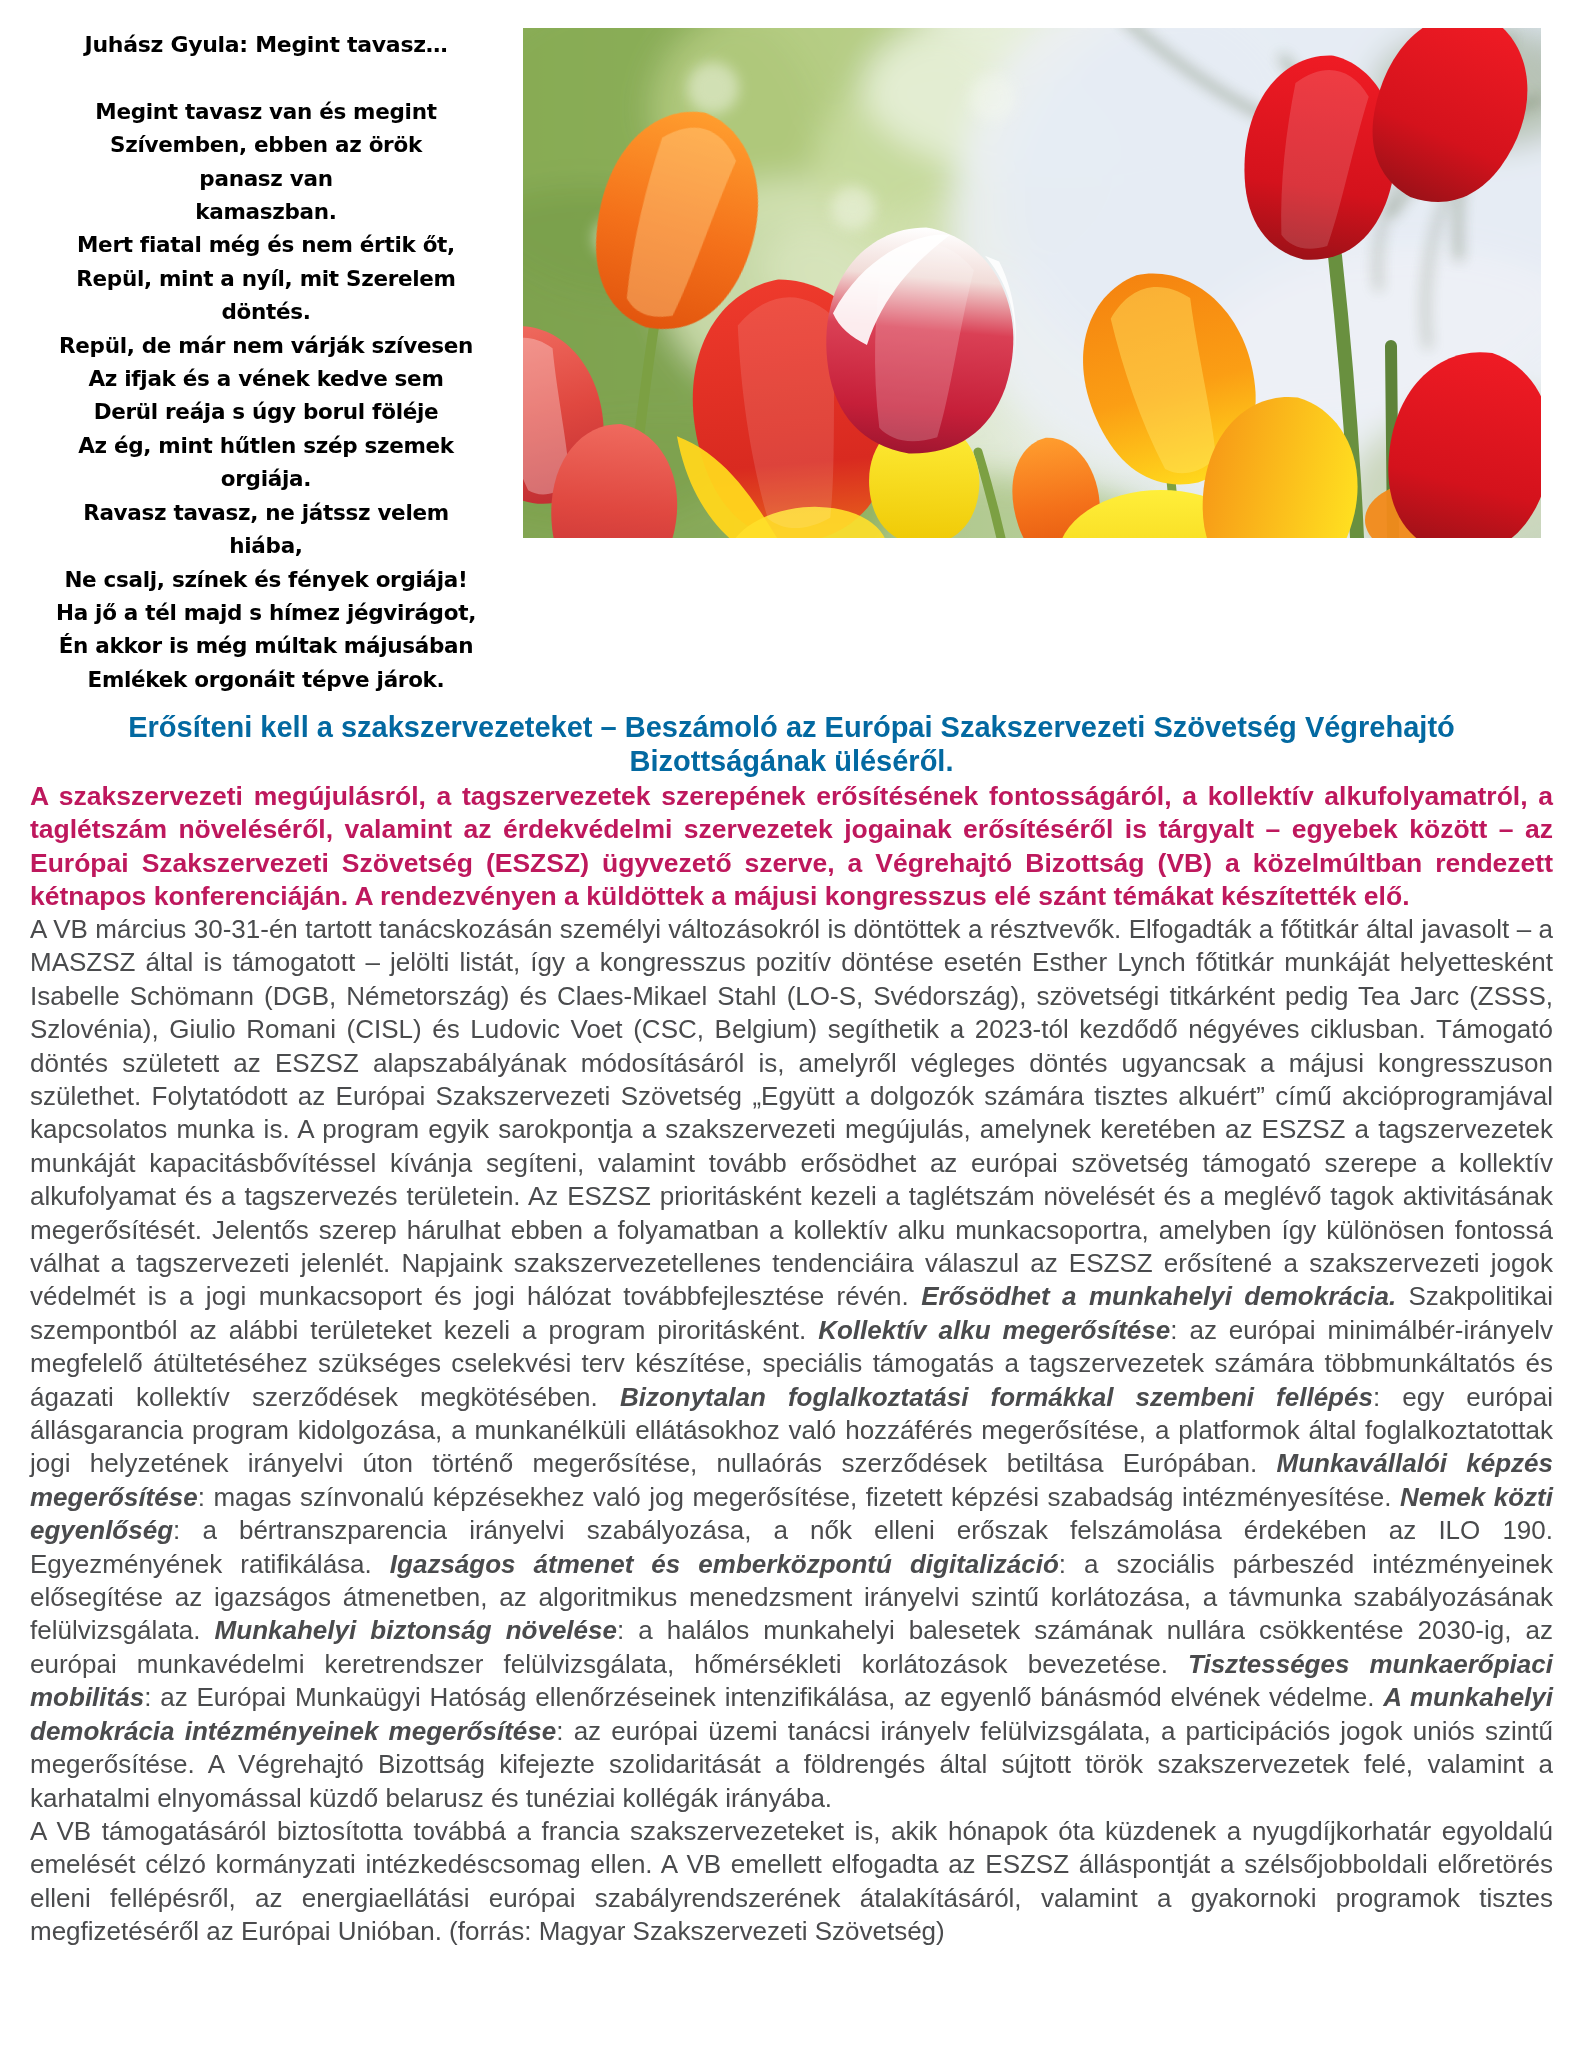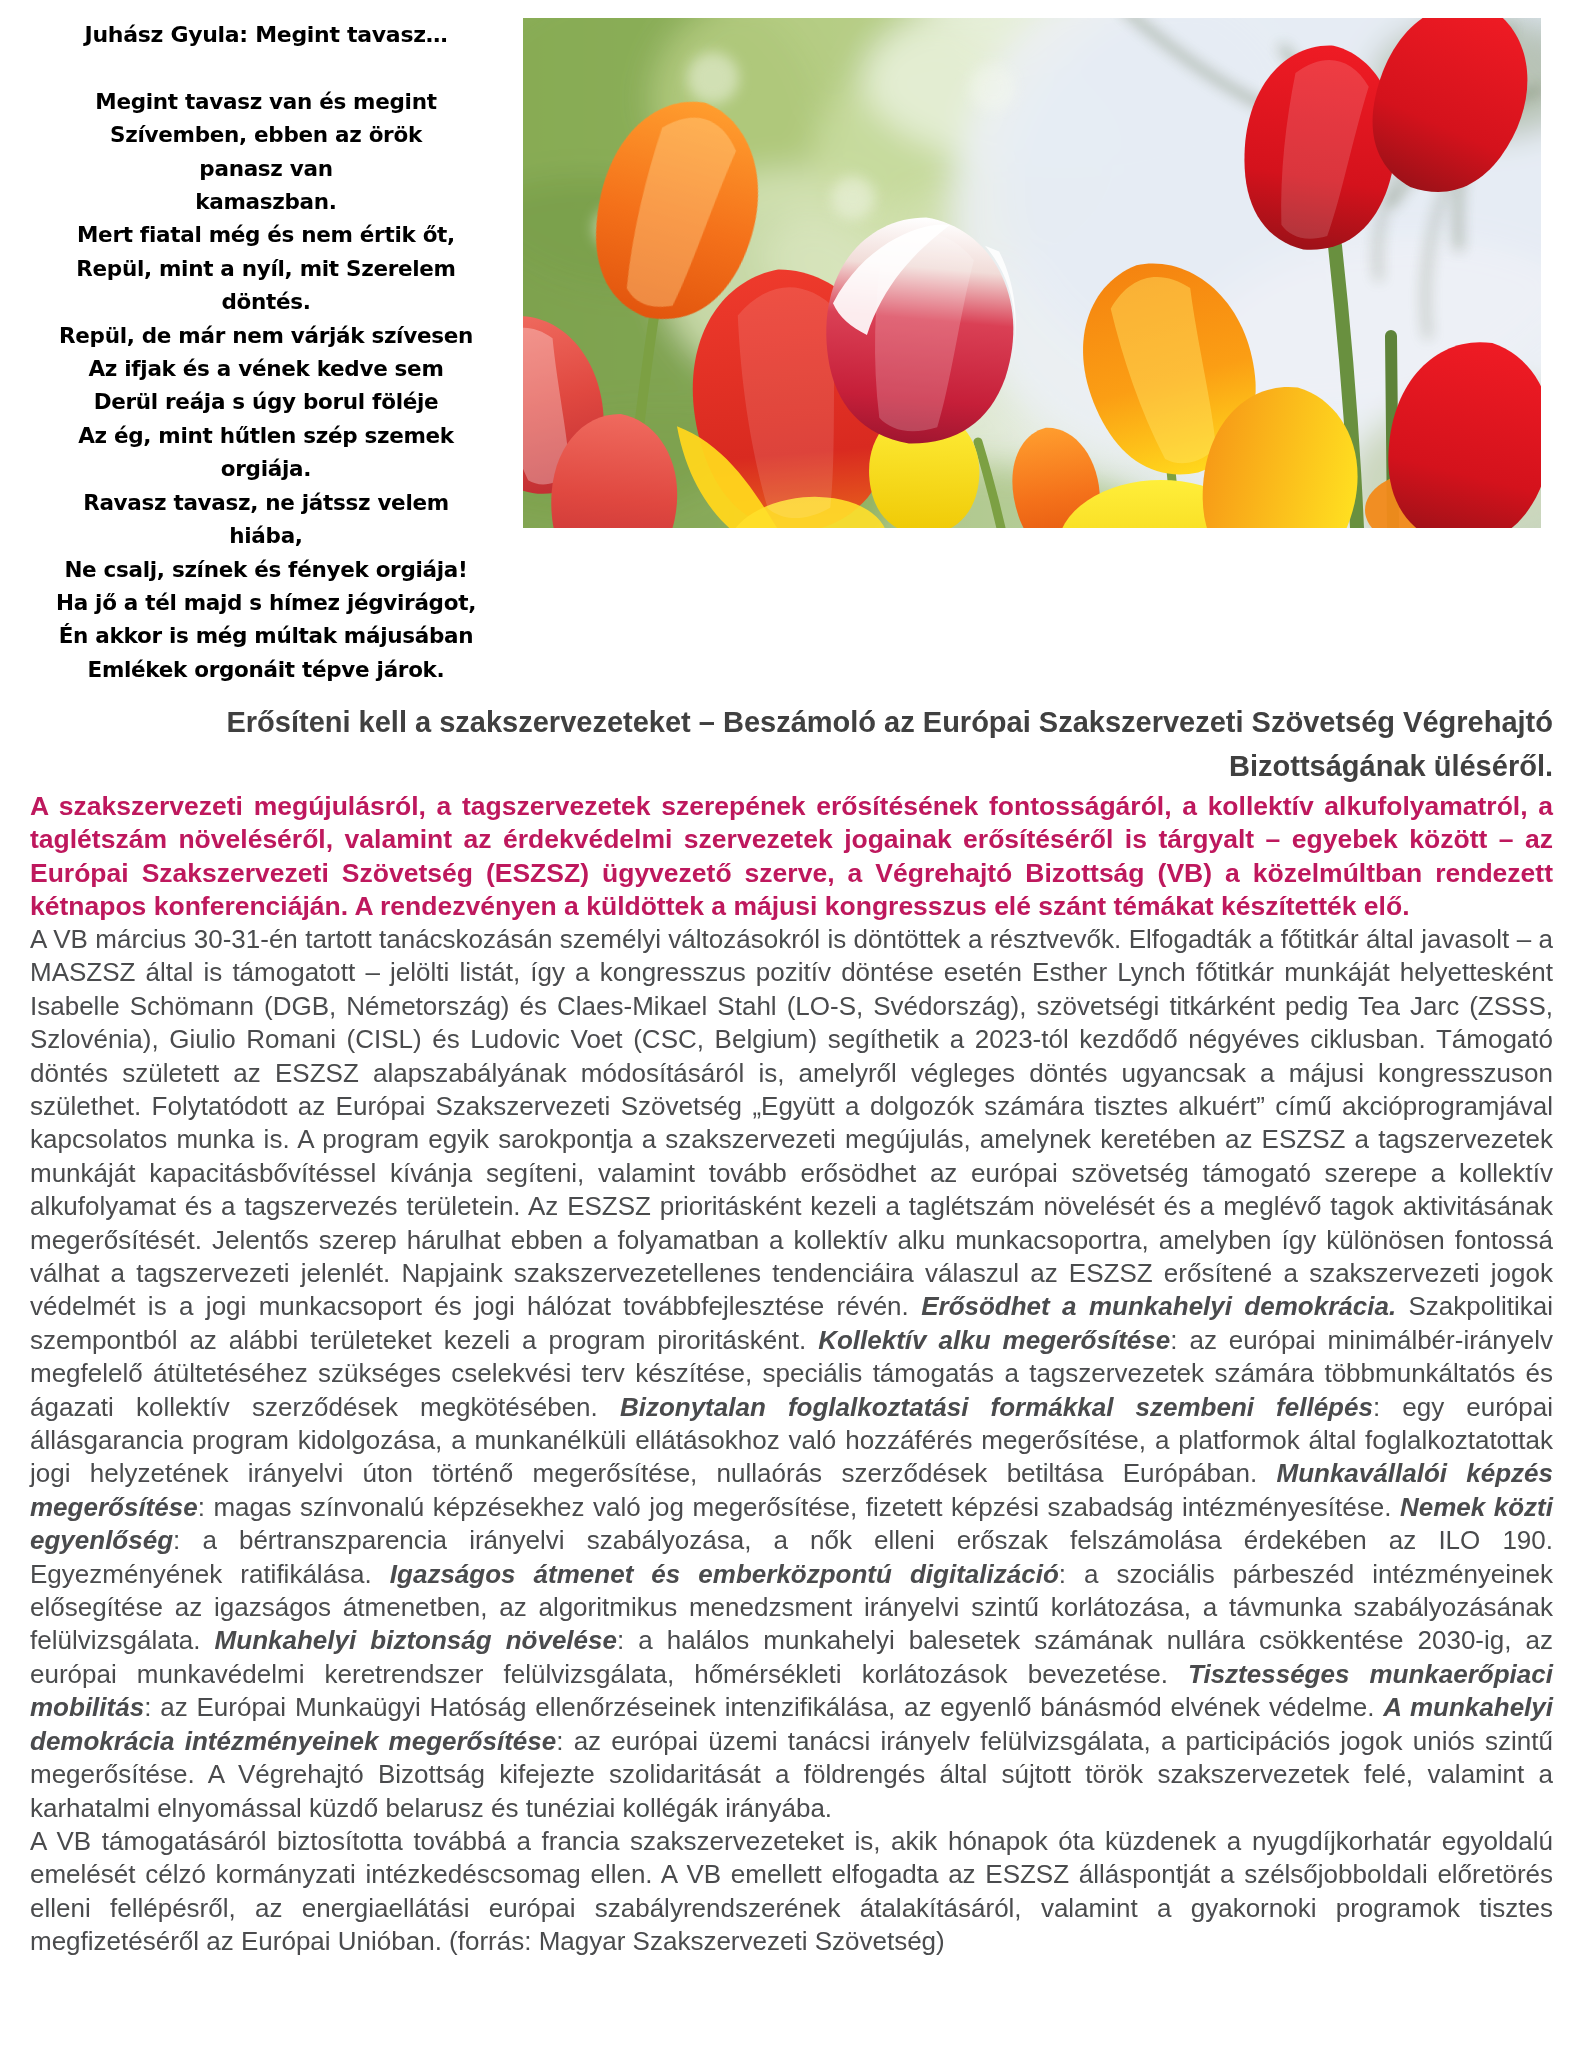--- a/index.html
+++ b/index.html
@@ -1,24 +1,24 @@
 <!DOCTYPE html>
 <html lang="hu"><head>
 <meta charset="utf-8">
 <style>
   html,body{margin:0;padding:0;background:#ffffff;}
   body{width:1583px;font-family:"Liberation Sans",sans-serif;}
-  .page{box-sizing:border-box;width:1583px;min-height:2048px;padding:12px 30px 8px 30px;background:#ffffff;}
+  .page{box-sizing:border-box;width:1583px;min-height:2048px;padding:22px 30px 8px 30px;background:#ffffff;}
   .top-row{display:flex;align-items:flex-start;}
   .poem{flex:0 0 auto;width:472px;padding-top:6px;text-align:center;color:#000000;
         font-family:"DejaVu Sans",sans-serif;font-weight:700;font-size:21.5px;line-height:33.4px;letter-spacing:-0.3px;}
   .poem-title{font-size:22px;}
   .photo-wrap{flex:0 0 auto;width:1018px;height:510px;margin-left:21px;margin-top:6px;overflow:hidden;}
   .photo-wrap svg{display:block;}
-  .headline{margin-top:14px;color:#404040;font-weight:700;font-size:29px;line-height:44px;text-align:right;}
+  .headline{margin-top:14px;color:#0369a1;font-weight:700;font-size:29px;line-height:34px;text-align:center;}
   .lead{margin:2px 0 0 0;color:#be185d;font-weight:700;font-size:26.5px;line-height:33.2px;text-align:justify;}
   .bodypar{margin:0;color:#4a4b4d;font-size:26px;line-height:33.4px;text-align:justify;}
   .bodypar b{font-weight:700;font-style:italic;}
 </style>
 </head>
 <body>
 
 <div class="page">
 
   <div class="top-row">

